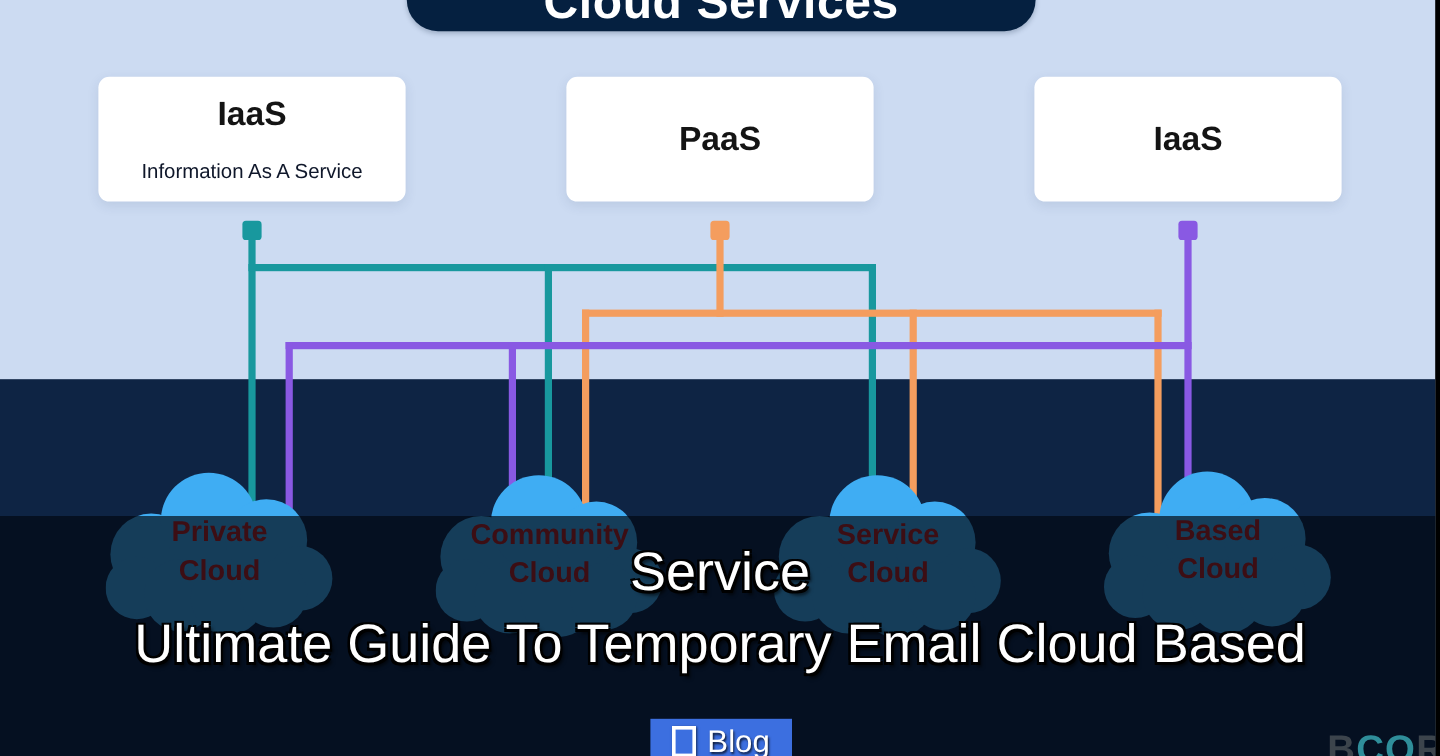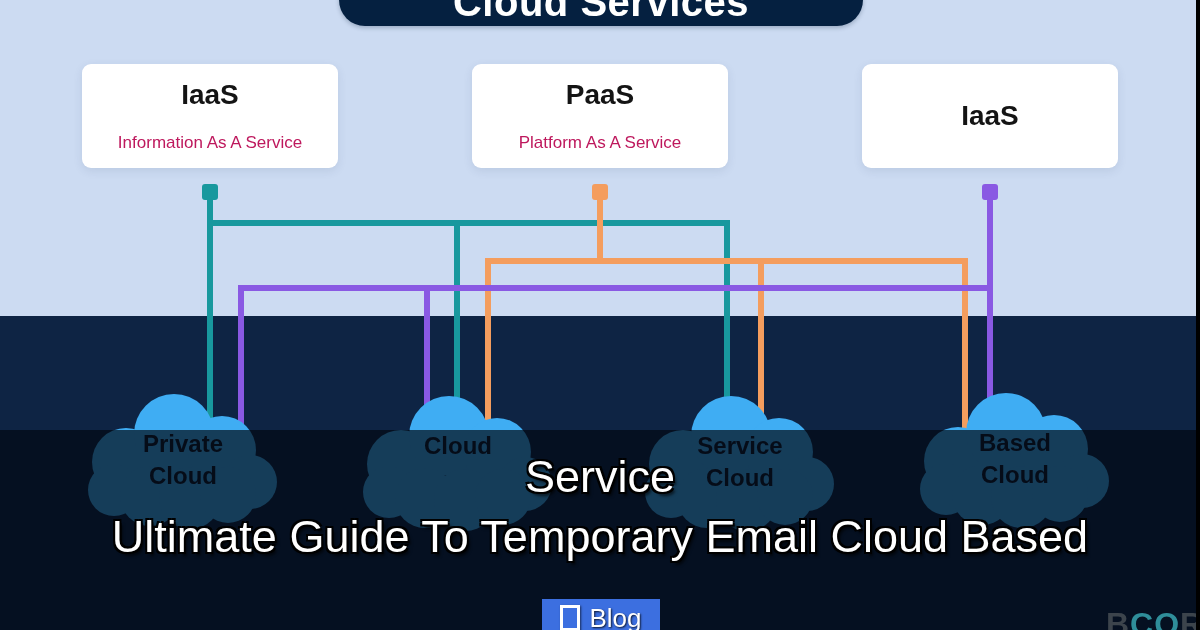--- a/index.html
+++ b/index.html
@@ -23,21 +23,21 @@
 
   
   .card {
     position:absolute; top:64px; width:256px; height:104px; background:#ffffff;
     border-radius:9px; z-index:4; display:flex; flex-direction:column;
     align-items:center; justify-content:center; gap:22px;
     box-shadow:0 3px 10px rgba(40,60,100,0.10);
   }
   .card-iaas { left:82px; } .card-paas { left:472px; } .card-saas { left:862px; }
   .card-abbr { font-size:28px; font-weight:bold; color:#141414; }
-  .card-full { font-size:17px; color:#be185d; }
+  .card-full { font-size:17px; color:#0f172a; }
 
   
   .sq { position:absolute; top:184px; width:16px; height:16px; border-radius:3px; z-index:3; }
   .sq-teal   { left:202px; background:#18989e; }
   .sq-orange { left:592px; background:#f49d5e; }
   .sq-purple { left:982px; background:#8959e3; }
 
   
   .ln { position:absolute; z-index:2; }
   .teal   { background:#18989e; }
@@ -46,21 +46,21 @@
 
   
   .cloud { position:absolute; width:190px; height:140px; z-index:3; }
   .cloud-1 { left:88px;  top:390px; }
   .cloud-2 { left:363px; top:392px; }
   .cloud-3 { left:645px; top:392px; }
   .cloud-4 { left:920px; top:389px; }
   .cloud svg { position:absolute; left:0; top:0; }
   .cloud-label {
     position:absolute; left:0; right:0; top:38px; text-align:center;
-    font-weight:bold; font-size:24px; line-height:32px; color:#0f172a; z-index:4;
+    font-weight:bold; font-size:24px; line-height:32px; color:#b91c1c; z-index:4;
   }
   .cloud-label span { display:block; }
 
   
   .scrim { position:absolute; left:0; top:430px; width:1200px; height:200px; background:rgba(2,8,16,0.68); z-index:5; }
 
   
   .page-title {
     position:absolute; left:0; top:447px; width:1200px; text-align:center; z-index:6;
     color:#ffffff; font-size:45px; line-height:60px; font-weight:normal;
@@ -96,21 +96,20 @@
   <div class="banner">
     <div class="banner-title">Cloud Services</div>
   </div>
 
   <div class="card card-iaas">
     <div class="card-abbr">IaaS</div>
     <div class="card-full">Information As A Service</div>
   </div>
   <div class="card card-paas">
     <div class="card-abbr">PaaS</div>
-    <div class="card-full">Platform As A Service</div>
   </div>
   <div class="card card-saas">
     <div class="card-abbr">IaaS</div>
   </div>
 
   <div class="sq sq-teal"></div>
   <div class="sq sq-orange"></div>
   <div class="sq sq-purple"></div>
 
   <div class="ln teal" style="left:207px; top:198px; width:6px; height:232px;"></div>
@@ -155,20 +154,21 @@
           <circle cx="86" cy="44" r="40"></circle>
           <circle cx="134" cy="60" r="34"></circle>
         <circle cx="162" cy="92" r="27"></circle>
           <circle cx="26" cy="100" r="26"></circle>
           <circle cx="62" cy="106" r="30"></circle>
         <circle cx="102" cy="108" r="31"></circle>
           <circle cx="140" cy="105" r="28"></circle>
       </g>
     </svg>
     <div class="cloud-label">
+      <span>Community</span>
       <span>Cloud</span>
     </div>
   </div>
 
   <div class="cloud cloud-3">
     <svg width="190" height="140" viewBox="0 0 190 140">
       <g fill="#3fadf3">
         <circle cx="38" cy="72" r="34"></circle>
           <circle cx="86" cy="44" r="40"></circle>
           <circle cx="134" cy="60" r="34"></circle>

